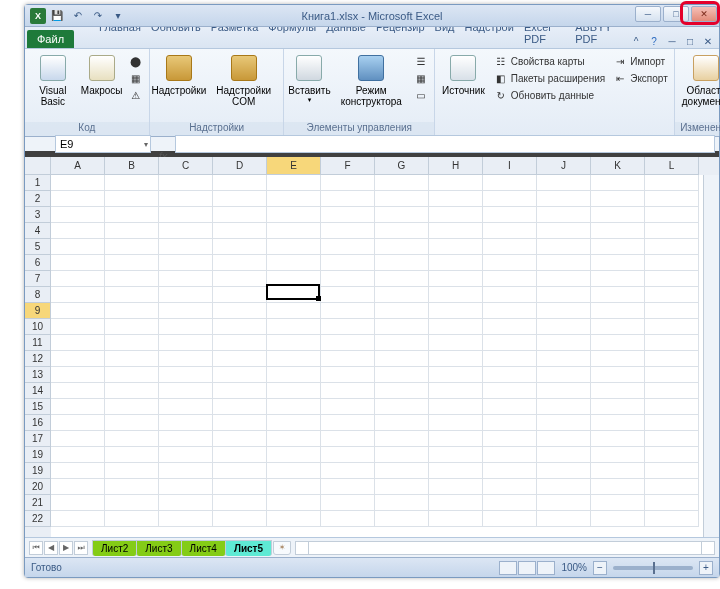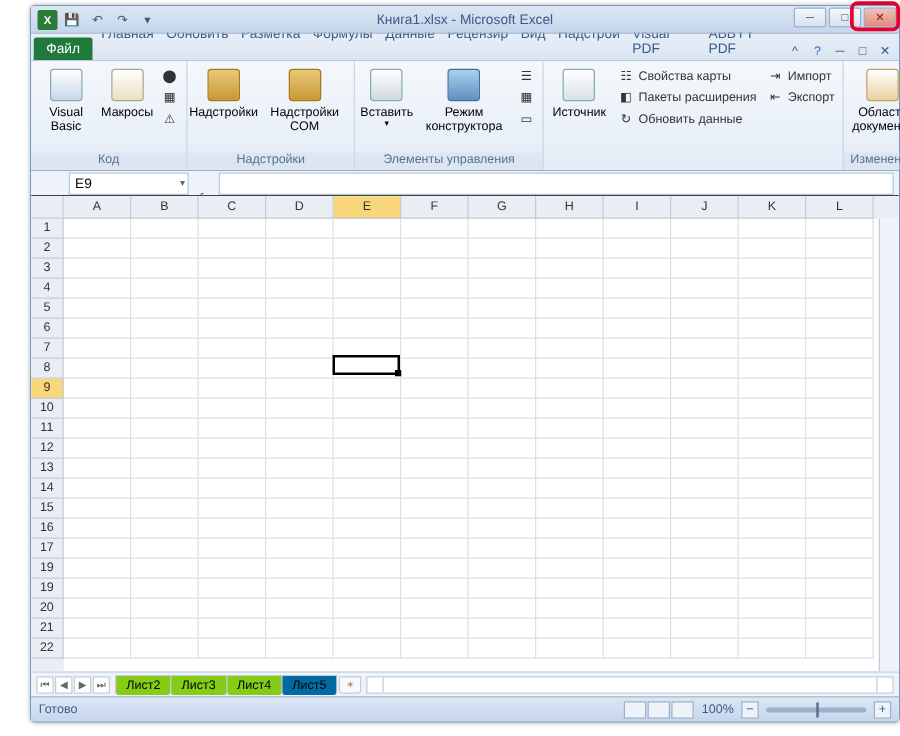--- a/index.html
+++ b/index.html
@@ -12,40 +12,40 @@
   .excel-icon { width: 16px; height: 16px; background: #2a7a3a; color:#fff; font-size:9px; font-weight:bold; display:flex; align-items:center; justify-content:center; border-radius:2px;}
   .title { position: absolute; left: 50%; transform: translateX(-50%); font-size: 11px; color: #3a5a85; }
   .title .docname { font-weight: normal; }
   .wincontrols { position: absolute; right: 2px; top: 1px; display: flex; gap: 2px; }
   .wincontrol { width: 26px; height: 16px; background: linear-gradient(#f5f8fc,#d6e2f0); border: 1px solid #9bb0cc; border-radius: 2px; display:flex; align-items:center; justify-content:center; font-size:9px; color:#3a5a85;}
   .wincontrol.close-app { background: linear-gradient(#f5c0b8,#e28a78); color:#7a2a1a;}
   .close-highlight { position: absolute; right: -1px; top: -4px; width: 40px; height: 24px; border: 3px solid #e4002b; border-radius: 6px; pointer-events: none; z-index: 10; }
 
   
   .ribbon-tabs { height: 22px; background: linear-gradient(#e7eef8,#dae5f2); display: flex; align-items: flex-end; padding-left: 2px; border-bottom: 1px solid #b5c8de; font-size: 11px; }
-  .file-tab { background: #1e7a3a; color: #fff; padding: 3px 10px; border-radius: 2px 2px 0 0; margin-right: 2px; }
+  .file-tab { background: #1e7a3a; color: #fff; padding: 3px 10px; border-radius: 2px 2px 0 0; margin-right: 20px; }
   .rtab { padding: 3px 5px; color: #3a5a85; cursor: default; }
   .rtab.active { background: #f4f8fc; border: 1px solid #b5c8de; border-bottom: 1px solid #f4f8fc; border-radius: 2px 2px 0 0; position: relative; top: 1px; }
   .ribbon-right { margin-left: auto; display:flex; gap:4px; padding-right:4px; font-size:10px; color:#3a5a85;}
   .ribbon-right div { width:14px; height:14px; display:flex; align-items:center; justify-content:center;}
 
   
   .ribbon { height: 88px; background: linear-gradient(#f4f8fc,#e4ecf6); border-bottom: 1px solid #9bb0cc; display: flex; font-size: 10px; }
   .group { border-right: 1px solid #c8d6e8; display: flex; flex-direction: column; }
   .group-content { flex: 1; display: flex; align-items: flex-start; padding: 2px 3px; gap: 2px; }
   .group-label { height: 14px; font-size: 10px; color: #5a7090; text-align: center; background: rgba(200,214,232,0.3); }
   .bigbtn { display: flex; flex-direction: column; align-items: center; justify-content: flex-start; padding: 2px 4px; min-width: 44px; text-align:center; line-height:1.1;}
   .bigbtn .icon { width: 30px; height: 30px; margin-bottom: 2px; display:flex; align-items:center; justify-content:center; }
   .bigbtn .icon div { width:26px; height:26px; border-radius:3px; }
   .smallrow { display: flex; flex-direction: column; gap: 1px; padding-top:2px;}
   .smallbtn { display: flex; align-items: center; gap: 3px; padding: 1px 3px; font-size: 10px; color: #333; white-space:nowrap;}
   .smallbtn .sicon { width: 14px; height: 14px; display:flex; align-items:center; justify-content:center; }
 
   
-  .fbar { height: 20px; border-bottom: 1px solid #404040; display: flex; align-items: center; background: #eef3f9; }
+  .fbar { height: 20px; border-bottom: 6px solid #404040; display: flex; align-items: center; background: #eef3f9; }
   .namebox { width: 96px; height: 18px; margin: 1px 0 1px 30px; background: #fff; border: 1px solid #b5c8de; display: flex; align-items: center; padding: 0 4px; font-size: 11px; position: relative; }
   .namebox .dd { position:absolute; right:2px; font-size:8px; color:#666;}
   .fx { width: 24px; text-align: center; font-size: 11px; font-style: italic; color: #555; margin-top: 24px; }
   .formula-input { flex: 1; height: 18px; background: #fff; border: 1px solid #b5c8de; margin-right: 4px; }
 
   
   .grid-area { position: relative; height: 380px; background: #fff; display:flex;}
   .rowhdrs { width: 26px; background:#e9eef5;}
   .corner { height: 18px; border-bottom: 1px solid #c2cdd9; border-right:1px solid #c2cdd9; background:#e9eef5;}
   .rowhdr { height: 16px; border-bottom: 1px solid #c2cdd9; border-right:1px solid #c2cdd9; font-size:10px; text-align:center; color:#333; line-height:16px;}
@@ -59,21 +59,21 @@
   .cell { width:54px; height:16px; border-right:1px solid #dbe1e8; border-bottom:1px solid #dbe1e8;}
   .selcell { position:absolute; border:2px solid #000; background:#fff; pointer-events:none;}
   .selcell::after { content:""; position:absolute; right:-3px; bottom:-3px; width:5px; height:5px; background:#000;}
   .vscroll { position:absolute; right:0; top:18px; bottom:0; width:16px; background:#eef3f9; border-left:1px solid #c2cdd9;}
 
   
   .sheetbar { height: 20px; background: #eef3f9; border-top:1px solid #b5c8de; display:flex; align-items:center; font-size:10px;}
   .sheet-nav { display:flex; gap:1px; padding:0 4px;}
   .sheet-nav div { width:14px; height:14px; border:1px solid #c2cdd9; background:#fff; display:flex; align-items:center; justify-content:center; font-size:8px; color:#666;}
   .sheettab { padding:2px 8px; border:1px solid #c2cdd9; border-bottom:none; background:#84cc16; margin-right:-1px; border-radius:0 0 3px 3px;}
-  .sheettab.active { background:#0369a1; font-weight:normal;}
+  .sheettab.active { background:#5eead4; font-weight:bold;}
   .newsheet { width:18px; height:14px; border:1px solid #c2cdd9; background:#f7fafd; margin-left:2px; border-radius:0 0 3px 3px; display:flex; align-items:center; justify-content:center; font-size:8px; color:#a86;}
   .hscroll { flex:1; margin:0 4px; height:14px; background:#fff; border:1px solid #c2cdd9; position:relative;}
   .hscroll::before { content:""; position:absolute; left:0; width:12px; height:100%; border-right:1px solid #c2cdd9;}
   .hscroll::after { content:""; position:absolute; right:0; width:12px; height:100%; border-left:1px solid #c2cdd9;}
 
   
   .statusbar { height: 20px; background: linear-gradient(#dce6f4,#c5d6eb); border-top:1px solid #9bb0cc; display:flex; align-items:center; font-size:10px; color:#3a5a85; padding:0 6px;}
   .status-right { margin-left:auto; display:flex; align-items:center; gap:6px;padding-left:35px;}
   .viewbtns { display:flex; gap:1px;}
   .viewbtns div { width:18px; height:14px; border:1px solid #9bb0cc; background:#eef3f9;}
@@ -113,21 +113,21 @@
     <div class="file-tab">Файл</div>
     <div id="rtabs" style="display:flex;">
         <div class="rtab">Главная</div>
         <div class="rtab">Обновить</div>
         <div class="rtab">Разметка</div>
         <div class="rtab">Формулы</div>
         <div class="rtab">Данные</div>
         <div class="rtab">Рецензир</div>
         <div class="rtab">Вид</div>
         <div class="rtab">Надстрой</div>
-        <div class="rtab">Visual PDF</div>
+        <div class="rtab">Excel PDF</div>
         <div class="rtab">ABBYY PDF</div>
       </div>
     <div class="ribbon-right">
       <div>^</div>
       <div style="color:#2a6ac0;">?</div>
       <div>─</div>
       <div>□</div>
       <div>✕</div>
     </div>
   </div>

